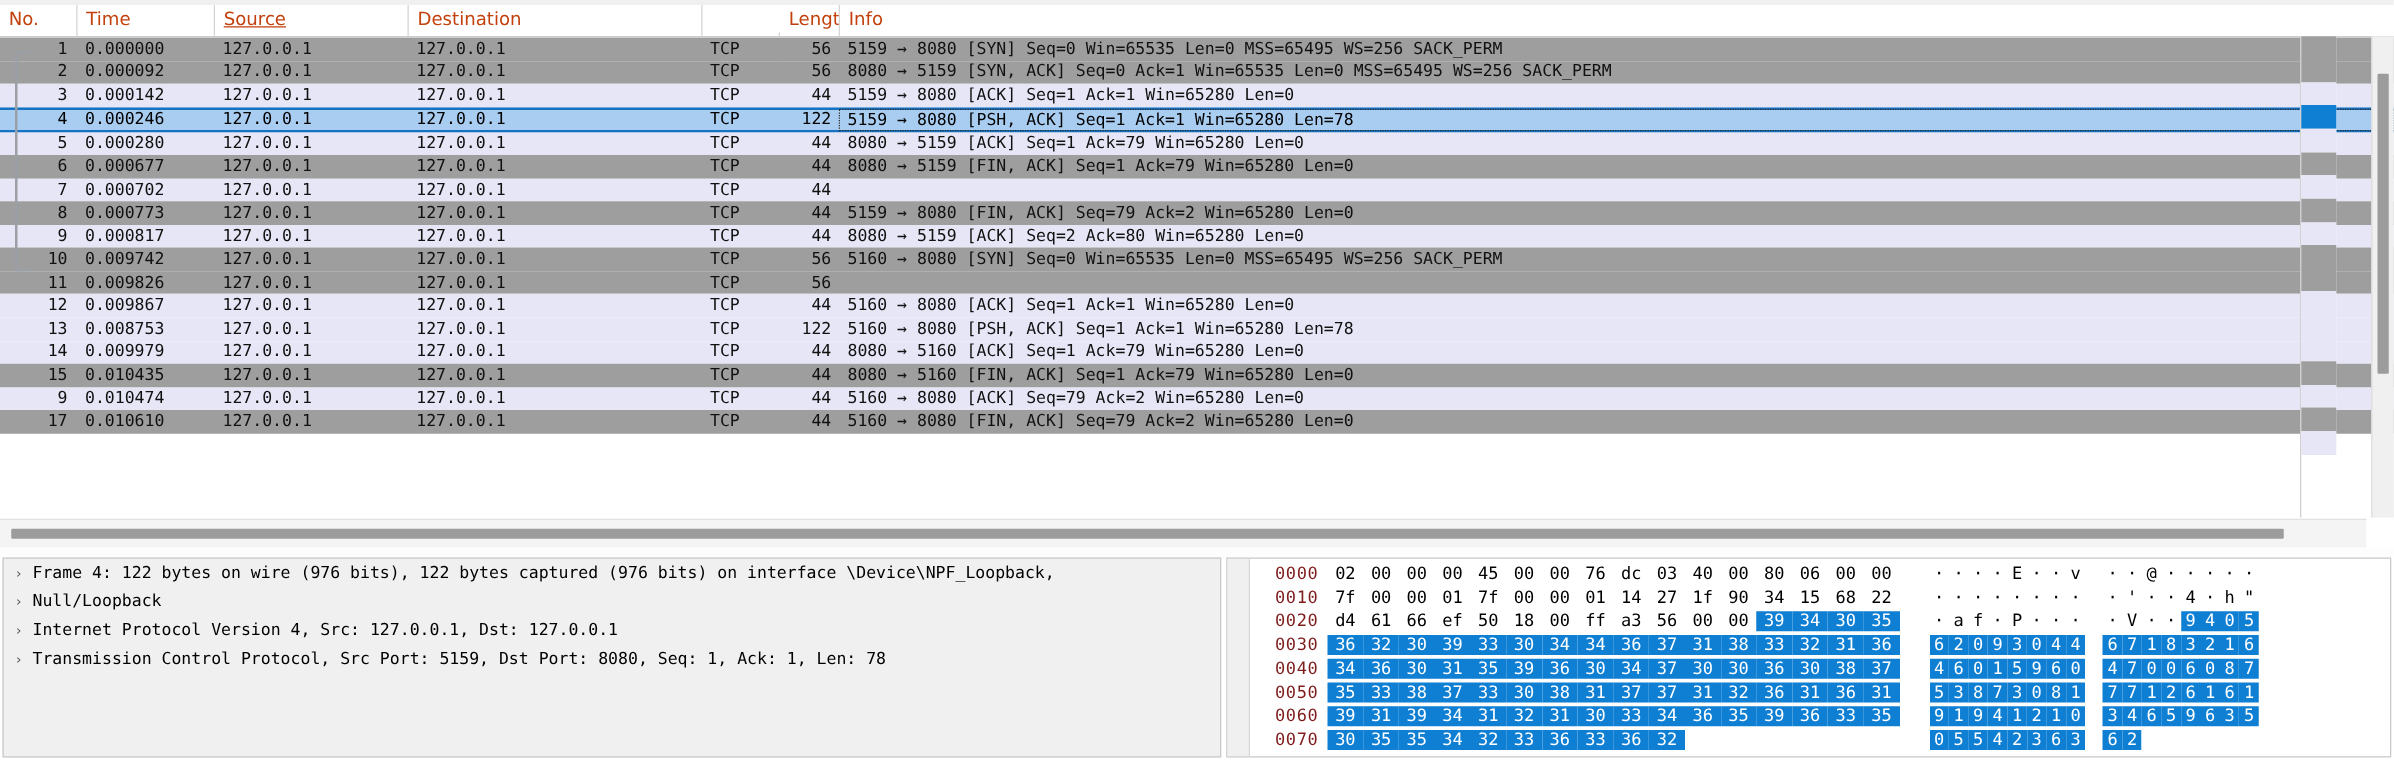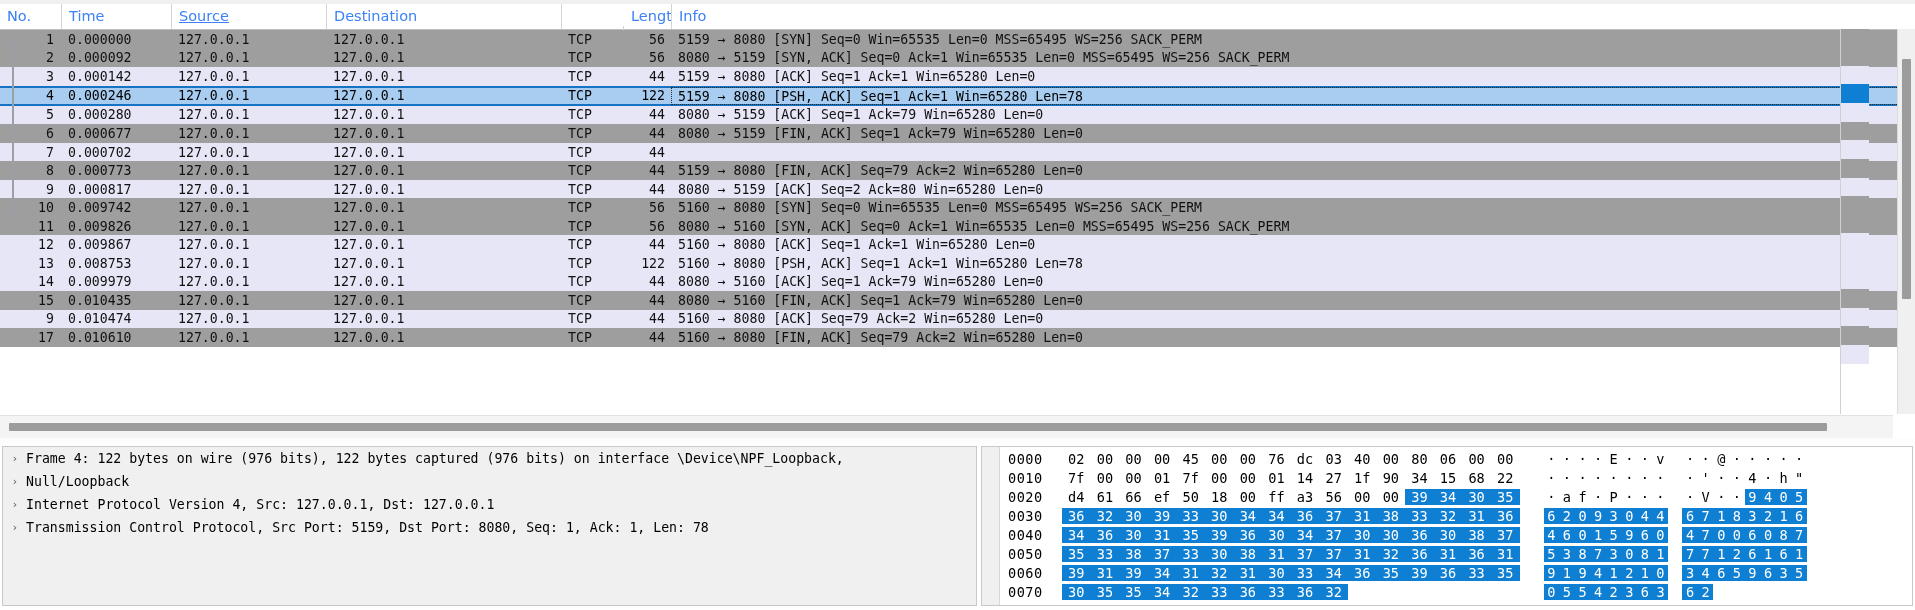--- a/index.html
+++ b/index.html
@@ -16,21 +16,21 @@
 
   
   .packet-list{
     position:absolute;left:0;top:4px;width:1915px;height:434px;
     background:#fff;
     box-sizing:border-box;
   }
   .pl-header{
     display:flex;height:25px;background:#ffffff;
     border-bottom:1px solid #bdbdbd;
-    font-family:"DejaVu Sans",sans-serif;font-size:14.5px;color:#3b82f6;
+    font-family:"DejaVu Sans",sans-serif;font-size:14.5px;color:#c2410c;
     align-items:center;
   }
   .pl-header .hcell{
     height:25px;line-height:25px;
     border-right:1px solid #d4d4d4;
     padding-left:7px;box-sizing:border-box;
     white-space:nowrap;overflow:hidden;
   }
   .pl-header .hcell.last{border-right:none;}
 
@@ -113,21 +113,21 @@
     background:#ffffff;border:1px solid #c8c8c8;box-sizing:border-box;
     overflow:hidden;
   }
   .hex-gutter{position:absolute;left:0;top:0;width:17px;height:100%;background:#f0f0f0;border-right:1px solid #d8d8d8;}
   .hex-rows{position:absolute;left:18px;top:2px;}
   .hrow{
     display:flex;height:19px;align-items:center;
     font-family:"DejaVu Sans Mono","Liberation Mono",monospace;
     font-size:13.6px;white-space:nowrap;
   }
-  .h-off{width:62px;color:#000000;padding-left:8px;box-sizing:border-box;letter-spacing:0.5px;}
+  .h-off{width:62px;color:#7f1d1d;padding-left:20px;box-sizing:border-box;letter-spacing:0.5px;}
   .h-bytes{display:flex;}
   .hb{
     width:28.6px;text-align:center;color:#000;
   }
   .hb.gap{}
   .hb.hl{background:#0f7fd4;color:#fff;}
   .h-ascii{display:flex;margin-left:24px;}
   .ha{width:15.6px;text-align:center;color:#000;}
   .ha.gap{margin-left:14px;}
   .ha.hl{background:#0f7fd4;color:#fff;}
@@ -240,21 +240,20 @@
         <div class="c-len">56</div>
         <div class="c-info">5160 → 8080 [SYN] Seq=0 Win=65535 Len=0 MSS=65495 WS=256 SACK_PERM</div>
       </div>
       <div class="prow even">
         <div class="c-no">11</div>
         <div class="c-time">0.009826</div>
         <div class="c-src">127.0.0.1</div>
         <div class="c-dst">127.0.0.1</div>
         <div class="c-proto">TCP</div>
         <div class="c-len">56</div>
-        <div class="c-info">8080 → 5160 [SYN, ACK] Seq=0 Ack=1 Win=65535 Len=0 MSS=65495 WS=256 SACK_PERM</div>
       </div>
       <div class="prow odd">
         <div class="c-no">12</div>
         <div class="c-time">0.009867</div>
         <div class="c-src">127.0.0.1</div>
         <div class="c-dst">127.0.0.1</div>
         <div class="c-proto">TCP</div>
         <div class="c-len">44</div>
         <div class="c-info">5160 → 8080 [ACK] Seq=1 Ack=1 Win=65280 Len=0</div>
       </div>

